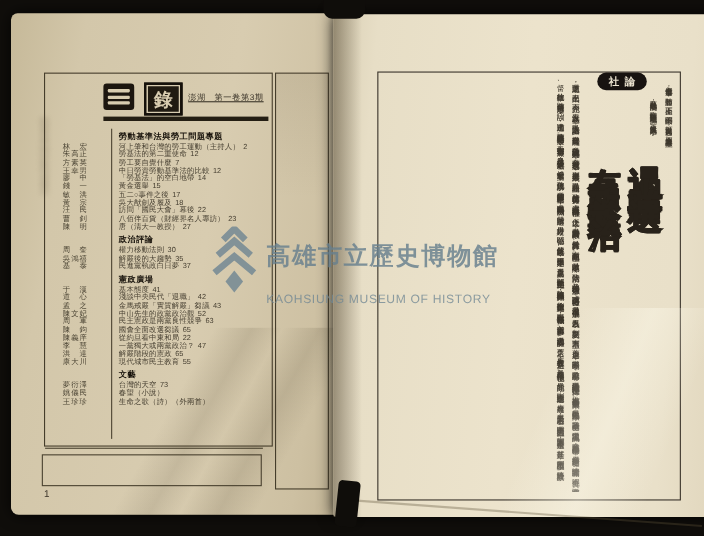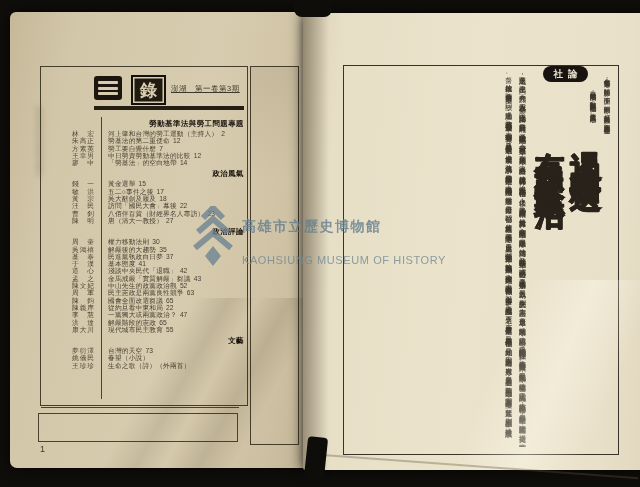--- a/index.html
+++ b/index.html
@@ -48,21 +48,21 @@
   .glyph-mu{position:absolute;left:53px;top:9px;width:28px;height:24px;background:#1c160f;border-radius:3px;
     display:flex;flex-direction:column;justify-content:space-evenly;padding:3px 4px;box-sizing:border-box;}
   .glyph-mu span{display:block;height:3px;background:#d8ccb0;border-radius:1px;}
   .glyph-lu{position:absolute;left:90px;top:8px;width:31px;height:26px;background:#201a11;color:#d8ccb0;
     font-size:17px;font-weight:bold;display:flex;align-items:center;justify-content:center;
     border:2px solid #15100a;box-shadow:inset 0 0 0 1.5px #d8ccb0;letter-spacing:0;}
   .toc-issue{position:absolute;left:130px;top:17px;font-size:7.5px;color:#3e372b;letter-spacing:.5px;white-space:nowrap;text-decoration:underline;}
   .toc-rule{position:absolute;left:53px;right:3px;top:39px;height:3.5px;background:#241e13;}
 
   .toc-vline{position:absolute;left:60px;top:50px;bottom:6px;width:1.2px;background:#4c4331;}
-  .toc-list{position:absolute;left:5px;right:3px;top:49px;bottom:3px;overflow:hidden;text-align:right;}
+  .toc-list{position:absolute;left:5px;right:3px;top:49px;bottom:3px;overflow:hidden;}
   .toc-sec-title{font-size:7.4px;font-weight:bold;color:#16110a;margin:3px 0 1px 62px;letter-spacing:.5px;}
   .toc-row{display:flex;align-items:baseline;line-height:7.3px;font-size:6.7px;color:#453e30;white-space:nowrap;}
   .toc-author{flex:none;width:49px;padding-left:11px;letter-spacing:1px;color:#4b4434;box-sizing:border-box;}
   .toc-t{margin-left:13px;letter-spacing:.2px;}
   .toc-p{margin-left:3px;}
 
   
   .art-box{position:absolute;left:40px;top:52px;width:274px;height:388px;border:1.6px solid #39322a;}
   .badge{position:absolute;left:240px;top:53px;width:45px;height:16px;background:#181310;color:#ece4d0;
     border-radius:8px;display:flex;align-items:center;justify-content:center;
@@ -77,21 +77,21 @@
     letter-spacing:.4px;filter:blur(.2px);}
   .strip-right{position:absolute;left:297px;top:60px;width:15px;height:372px;font-size:6.6px;line-height:15px;}
   .top-strip{position:absolute;left:228px;top:73px;width:68px;height:39px;font-size:6.6px;line-height:11.2px;}
   .body-main{position:absolute;left:46px;top:58px;width:180px;height:376px;font-size:7px;line-height:13.8px;}
 
   
   .watermark{position:absolute;left:192px;top:206px;display:flex;align-items:flex-start;z-index:9;
     pointer-events:none;}
   .wm-logo{width:42px;height:62px;color:#6b8392;opacity:.78;flex:none;}
   .wm-text{margin-left:8px;margin-top:12px;}
-  .wm-cn{font-size:14px;font-weight:bold;letter-spacing:1.5px;color:rgba(103,127,142,.82);white-space:nowrap;}
+  .wm-cn{font-size:22px;font-weight:bold;letter-spacing:1.5px;color:rgba(103,127,142,.82);white-space:nowrap;}
   .wm-en{font-size:11px;letter-spacing:.6px;color:rgba(112,134,148,.78);margin-top:18px;white-space:nowrap;}
 </style>
 </head>
 <body>
 
 <div class="canvas">
 
   <div class="page page-left">
     <div class="ghost-col">勞動基準法勞工問題政黨政治選舉專題</div>
 
@@ -127,21 +127,20 @@
           <div class="toc-row">
             <span class="toc-author">王幸男</span>
             <span class="toc-t">中日勞資勞動基準法的比較</span>
             <span class="toc-p">12</span>
           </div>
           <div class="toc-row">
             <span class="toc-author">廖　中</span>
             <span class="toc-t">「勞基法」的空白地帶</span>
             <span class="toc-p">14</span>
           </div>
-          <div class="toc-sec-title">政治風氣</div>
           <div class="toc-row">
             <span class="toc-author">錢　一</span>
             <span class="toc-t">黃金選舉</span>
             <span class="toc-p">15</span>
           </div>
           <div class="toc-row">
             <span class="toc-author">敏　洪</span>
             <span class="toc-t">五二○事件之後</span>
             <span class="toc-p">17</span>
           </div>
@@ -174,20 +173,21 @@
           <div class="toc-row">
             <span class="toc-author">吳鴻禧</span>
             <span class="toc-t">解嚴後的大趨勢</span>
             <span class="toc-p">35</span>
           </div>
           <div class="toc-row">
             <span class="toc-author">基　泰</span>
             <span class="toc-t">民進黨執政白日夢</span>
             <span class="toc-p">37</span>
           </div>
+          <div class="toc-sec-title">憲政廣場</div>
           <div class="toc-row">
             <span class="toc-author">于　漢</span>
             <span class="toc-t">基本態度</span>
             <span class="toc-p">41</span>
           </div>
           <div class="toc-row">
             <span class="toc-author">道　心</span>
             <span class="toc-t">淺談中央民代「退職」</span>
             <span class="toc-p">42</span>
           </div>

